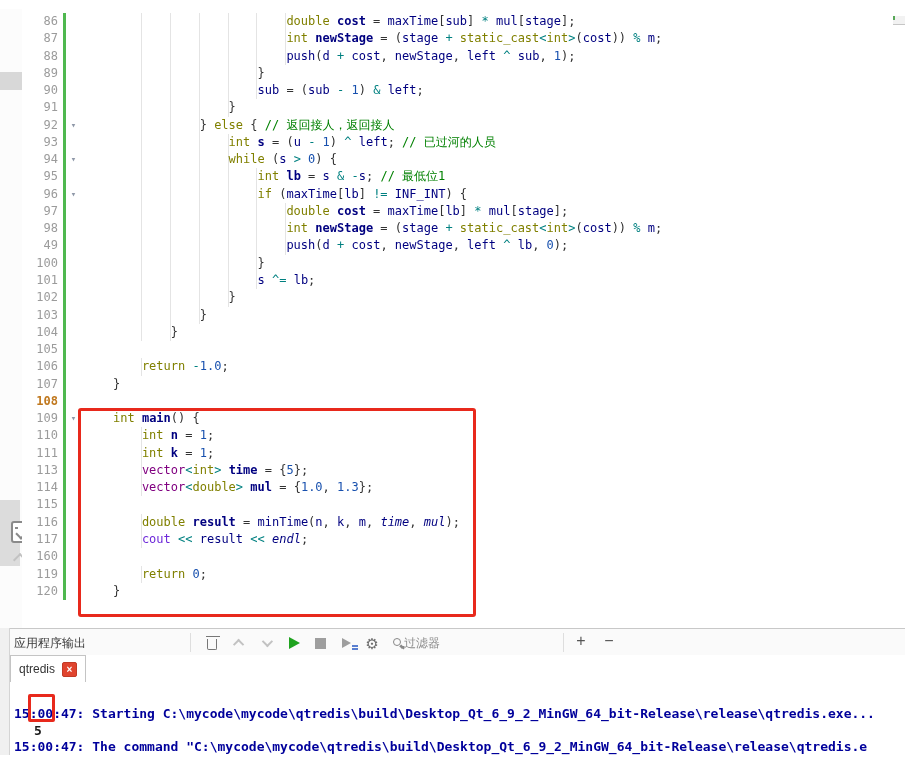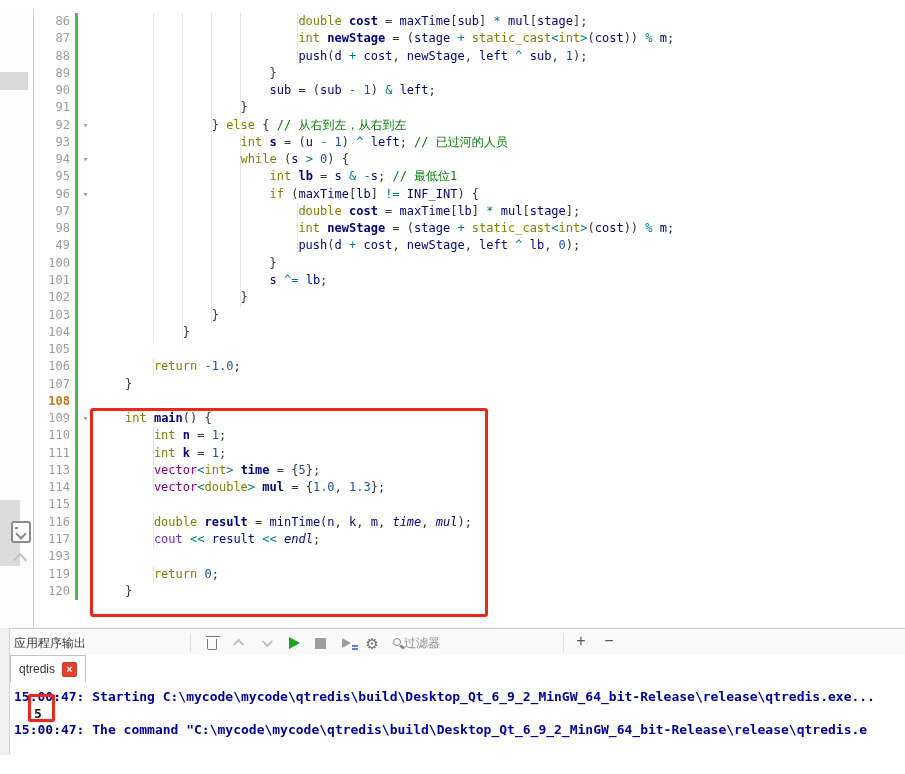--- a/index.html
+++ b/index.html
@@ -24,21 +24,21 @@
   .sb-block { position:absolute; background:#d8d8d8; }
   #sb-panel-btn { position:absolute; left:11px; top:512px; width:20px; height:22px;
                   border:2px solid #8a8a8a; border-radius:3px; background:#fff; }
   #sb-panel-btn .bar { position:absolute; left:1px; right:1px; top:4px; height:0; border-top:2px solid #8a8a8a; }
   .chev { width:8px; height:8px; border-left:2px solid #8a8a8a; border-bottom:2px solid #8a8a8a; }
   .chev-down { transform:rotate(-45deg); position:absolute; left:4px; top:7px; }
   #sb-chev-up { position:absolute; left:15px; top:546px; width:10px; height:10px;
                 border-left:2px solid #c2c2c2; border-top:2px solid #c2c2c2; transform:rotate(45deg); }
 
   
-  #editor { position:absolute; left:34px; top:9px; width:871px; height:619px;
+  #editor { position:absolute; left:22px; top:9px; width:871px; height:619px;
             background:#ffffff; overflow:hidden;
             font-family:"DejaVu Sans Mono", monospace; font-size:12px; }
   #code-lines { padding-top:4px; }
   .row { display:flex; height:17.28px; align-items:stretch; }
   .ln { width:40px; text-align:right; padding-right:4px; color:#9b9b9b; line-height:17.28px; flex:none; }
   .ln.cur { color:#c0781e; font-weight:bold; }
   .bar { width:3px; background:#4fb84f; flex:none; margin-left:1px; }
   .fold { width:15px; text-align:center; color:#8f98a8; font-size:9px; line-height:17.28px; flex:none; }
   .code { white-space:pre; padding-left:4px; line-height:17.28px; color:#333;margin-left:28px; }
   .ind { display:inline-block; height:17.28px; vertical-align:top;
@@ -82,21 +82,21 @@
   .pm { position:absolute; top:3px; font-size:16px; color:#555; width:18px; text-align:center; }
 
   #tab-row { position:relative; height:27px; background:#fff; }
   #out-tab { position:absolute; left:10px; top:0; height:27px; padding:0 8px; background:#fff;
              border:1px solid #c4c4c4; border-bottom:none; display:flex; align-items:center; }
   #out-tab .tab-lab { font-size:12px; color:#333; }
   #tab-close { width:15px; height:15px; margin-left:7px; background:#e0442e; border:1px solid #c23a26;
                border-radius:2px; color:#fff; font-size:10px; font-weight:bold; line-height:13px; text-align:center; }
 
   #out-area { position:relative; padding-top:7px; font-family:"DejaVu Sans Mono", monospace;
-              font-size:13px; font-weight:bold; }
+              font-size:13px; font-weight:bold;margin-top:17px; }
   .out-line { height:16.5px; line-height:16.5px; white-space:pre; overflow:hidden; }
   .out-status { color:#00009b; padding-left:14px; }
   .out-stdout { color:#1a1a1a; padding-left:34px; }
   #out-red-box { position:absolute; left:28px; top:66px; width:27px; height:28px;
                  border:3px solid #e8291c; border-radius:2px; pointer-events:none; }
   #left-rail { position:absolute; left:0; top:0; width:10px; height:127px;
                background:#f0f0f0; border-right:1px solid #d4d4d4; }
 </style>
 </head>
 <body>
@@ -166,21 +166,21 @@
         <div class="row">
           <span class="ln">91</span>
           <span class="bar"></span>
           <span class="fold"></span>
           <span class="code"><span class="ind" style="width: 115.603px;"></span><span class="s-p">}</span></span>
         </div>
         <div class="row">
           <span class="ln">92</span>
           <span class="bar"></span>
           <span class="fold">▾</span>
-          <span class="code"><span class="ind" style="width: 86.7024px;"></span><span class="s-p">} </span><span class="s-k">else</span><span class="s-p"> { </span><span class="s-c">// 从右到左，从右到左</span></span>
+          <span class="code"><span class="ind" style="width: 86.7024px;"></span><span class="s-p">} </span><span class="s-k">else</span><span class="s-p"> { </span><span class="s-c">// 返回接人，返回接人</span></span>
         </div>
         <div class="row">
           <span class="ln">93</span>
           <span class="bar"></span>
           <span class="fold"></span>
           <span class="code"><span class="ind" style="width: 115.603px;"></span><span class="s-k">int</span><span class="s-p"> </span><span class="s-b">s</span><span class="s-p"> = (</span><span class="s-v">u</span><span class="s-p"> </span><span class="s-o">-</span><span class="s-p"> </span><span class="s-n">1</span><span class="s-p">) </span><span class="s-o">^</span><span class="s-p"> </span><span class="s-v">left</span><span class="s-p">; </span><span class="s-c">// 已过河的人员</span></span>
         </div>
         <div class="row">
           <span class="ln">94</span>
           <span class="bar"></span>
@@ -313,21 +313,21 @@
           <span class="fold"></span>
           <span class="code"><span class="ind" style="width: 28.9008px;"></span><span class="s-k">double</span><span class="s-p"> </span><span class="s-b">result</span><span class="s-p"> = </span><span class="s-v">minTime</span><span class="s-p">(</span><span class="s-v">n</span><span class="s-p">, </span><span class="s-v">k</span><span class="s-p">, </span><span class="s-v">m</span><span class="s-p">, </span><span class="s-i">time</span><span class="s-p">, </span><span class="s-i">mul</span><span class="s-p">);</span></span>
         </div>
         <div class="row">
           <span class="ln">117</span>
           <span class="bar"></span>
           <span class="fold"></span>
           <span class="code"><span class="ind" style="width: 28.9008px;"></span><span class="s-g">cout</span><span class="s-p"> </span><span class="s-o">&lt;&lt;</span><span class="s-p"> </span><span class="s-v">result</span><span class="s-p"> </span><span class="s-o">&lt;&lt;</span><span class="s-p"> </span><span class="s-i">endl</span><span class="s-p">;</span></span>
         </div>
         <div class="row">
-          <span class="ln">193</span>
+          <span class="ln">160</span>
           <span class="bar"></span>
           <span class="fold"></span>
           <span class="code"></span>
         </div>
         <div class="row">
           <span class="ln">119</span>
           <span class="bar"></span>
           <span class="fold"></span>
           <span class="code"><span class="ind" style="width: 28.9008px;"></span><span class="s-k">return</span><span class="s-p"> </span><span class="s-n">0</span><span class="s-p">;</span></span>
         </div>

